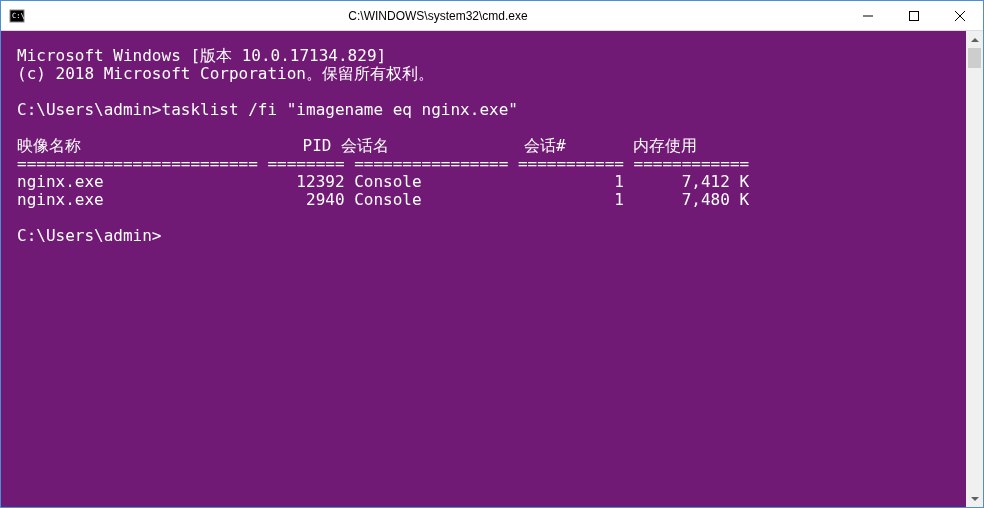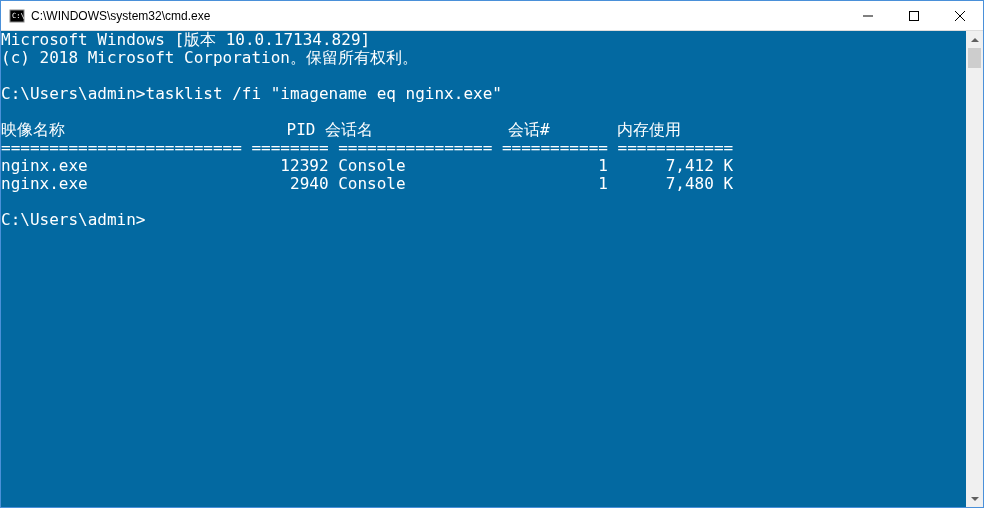--- a/index.html
+++ b/index.html
@@ -39,20 +39,21 @@
       justify-content: center;
     }
     .titlebar-icon svg {
       width: 16px;
       height: 16px;
     }
     .titlebar-title {
       font-size: 12px;
       color: #000;
       flex: 1;
+      text-align: center;
     }
     .titlebar-controls {
       display: flex;
       height: 100%;
     }
     .titlebar-btn {
       width: 46px;
       height: 100%;
       display: flex;
       align-items: center;
@@ -62,26 +63,26 @@
       cursor: pointer;
     }
     .terminal-wrapper {
       flex: 1;
       display: flex;
       background: #000;
       min-height: 0;
     }
     .terminal {
       flex: 1;
-      background: #0369a1;
+      background: #701a75;
       color: #fff;
       font-family: "NSimSun", "SimSun", "Consolas", monospace;
       font-size: 16px;
       line-height: 18px;
-      padding: 0;
+      padding: 16px;
       white-space: pre;
       overflow: hidden;
     }
     .scrollbar-track {
       width: 17px;
       background: #f0f0f0;
       position: relative;
       display: flex;
       flex-direction: column;
     }

